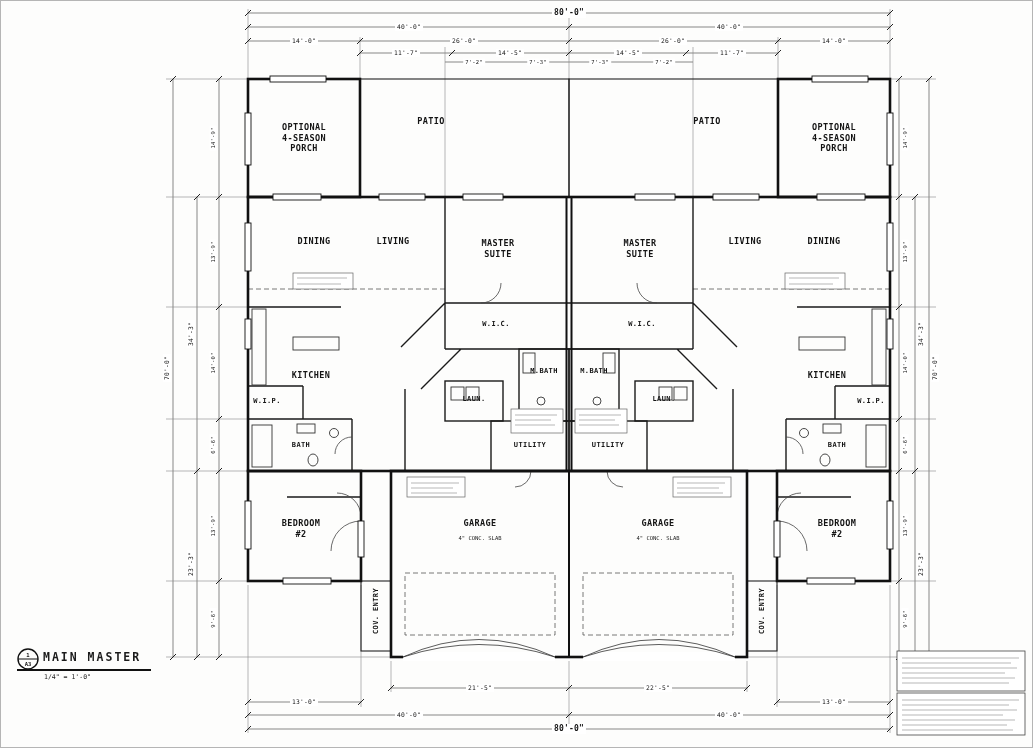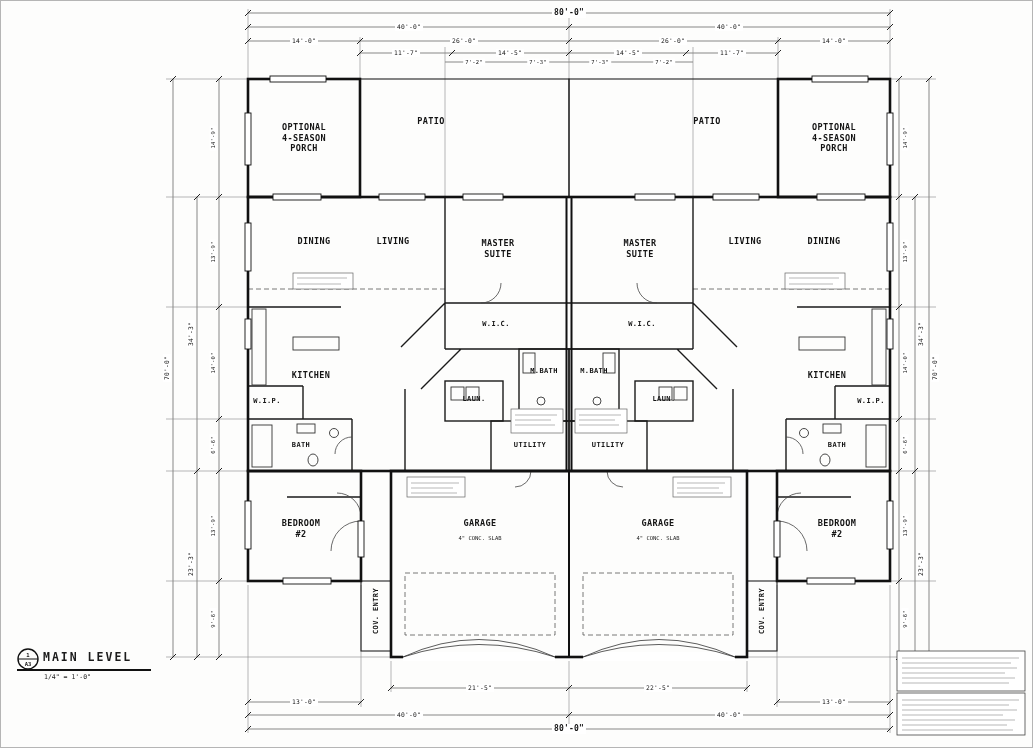--- a/index.html
+++ b/index.html
@@ -278,17 +278,17 @@
       <div class="lbl dim" style="left: 408px; top: 714px;">40'-0"</div>
       <div class="lbl dim" style="left: 728px; top: 714px;">40'-0"</div>
       <div class="lbl dim lg" style="left: 568px; top: 728px;">80'-0"</div>
       <div class="lbl note" style="left: 479px; top: 537px;">4" CONC. SLAB</div>
       <div class="lbl note" style="left: 657px; top: 537px;">4" CONC. SLAB</div>
     </div>
 
   <div>
     <div class="tb-text tb-detail" style="left:27px;top:654px;">1</div>
     <div class="tb-text tb-detail" style="left:27px;top:663px;">A3</div>
-    <div class="tb-title" style="left:42px;top:649px;">MAIN LEVEL</div>
+    <div class="tb-title" style="left:42px;top:649px;">MAIN MASTER</div>
     <div class="tb-scale" style="left:43px;top:672px;">1/4" = 1'-0"</div>
   </div>
 
 </div>
 
 </body></html>

